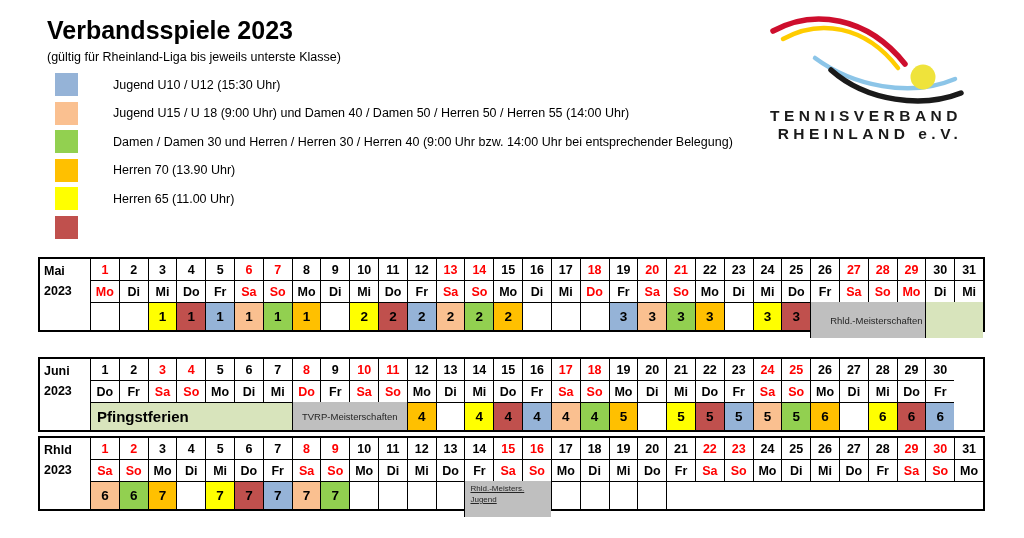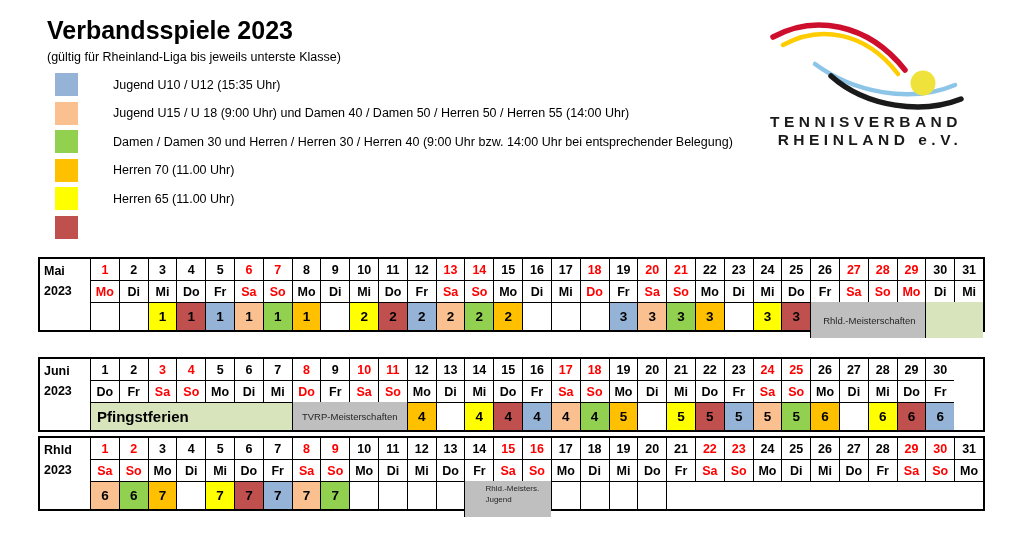--- a/index.html
+++ b/index.html
@@ -19,21 +19,21 @@
   .subtitle {
     position: absolute; left: 47px; top: 50px;
     font-size: 12.5px;
   }
   
   .legend { position: absolute; left: 55px; top: 73px; }
   .legend-item { display: flex; align-items: center; height: 23px; margin-bottom: 5.5px; }
   .legend-swatch { width: 23px; height: 23px; flex: 0 0 23px; }
   .legend-label { margin-left: 35px; font-size: 12.5px; white-space: nowrap; }
   
-  .logo { position: absolute; left: 755px; top: 10px; width: 250px; height: 142px; }
+  .logo { position: absolute; left: 755px; top: 4px; width: 250px; height: 142px; }
   .logo svg { position: absolute; left: 0; top: 0; }
   .logo-line1 {
     position: absolute; top: 103px; left: 0; width: 222px;
     text-align: center; font-size: 15.5px; font-weight: bold;
     letter-spacing: 4.5px; color: #1a1a1a; white-space: nowrap;
   }
   .logo-line2 {
     position: absolute; top: 121px; left: 0; width: 230px;
     text-align: center; font-size: 15.5px; font-weight: bold;
     letter-spacing: 4.5px; color: #1a1a1a; white-space: nowrap;
@@ -68,53 +68,53 @@
     font-weight: bold; font-size: 13.5px;
     overflow: visible;
   }
   .cover { margin-top: -1px; }
   .hang  { margin-bottom: -8px; position: relative; z-index: 2; }
   .lbl-big {
     justify-content: flex-start; padding-left: 6px;
     font-size: 15px; font-weight: bold;
   }
   .lbl-small {
-    justify-content: flex-start; padding-left: 12px;
+    justify-content: flex-start; padding-left: 19px;
     font-size: 9.5px; font-weight: normal; color: #262626; white-space: nowrap;
   }
   .lbl-small.center { justify-content: center; padding-left: 0; }
   .lbl-tiny {
     justify-content: flex-start; align-items: flex-start;
-    padding: 3px 0 0 20px;
+    padding: 3px 0 0 5px;
     font-size: 8px; font-weight: normal; color: #262626;
-    line-height: 1.35; white-space: pre-line; text-align: left;
+    line-height: 1.35; white-space: pre-line; text-align: left; text-decoration: underline;
   }
 </style>
 </head>
 <body>
 
 <h1 class="title">Verbandsspiele 2023</h1>
 <div class="subtitle">(gültig für Rheinland-Liga bis jeweils unterste Klasse)</div>
 
 <div class="legend" id="legend">
     <div class="legend-item">
       <div class="legend-swatch" style="background: rgb(149, 179, 215);"></div>
-      <div class="legend-label">Jugend U10 / U12 (15:35 Uhr)</div>
+      <div class="legend-label">Jugend U10 / U12 (15:30 Uhr)</div>
     </div>
     <div class="legend-item">
       <div class="legend-swatch" style="background: rgb(250, 192, 144);"></div>
       <div class="legend-label">Jugend U15 / U 18 (9:00 Uhr) und Damen 40 / Damen 50  / Herren 50 / Herren 55 (14:00 Uhr)</div>
     </div>
     <div class="legend-item">
       <div class="legend-swatch" style="background: rgb(146, 208, 80);"></div>
       <div class="legend-label">Damen / Damen 30 und Herren / Herren 30 / Herren 40 (9:00 Uhr bzw. 14:00 Uhr bei entsprechender Belegung)</div>
     </div>
     <div class="legend-item">
       <div class="legend-swatch" style="background: rgb(255, 192, 0);"></div>
-      <div class="legend-label">Herren 70 (11.00 Uhr)</div>
+      <div class="legend-label">Herren 70 (13.90 Uhr)</div>
     </div>
     <div class="legend-item">
       <div class="legend-swatch" style="background: rgb(255, 255, 0);"></div>
       <div class="legend-label">Herren 65 (11.00 Uhr)</div>
     </div>
     <div class="legend-item">
       <div class="legend-swatch" style="background: rgb(192, 80, 77);"></div>
     </div>
   </div>
 

